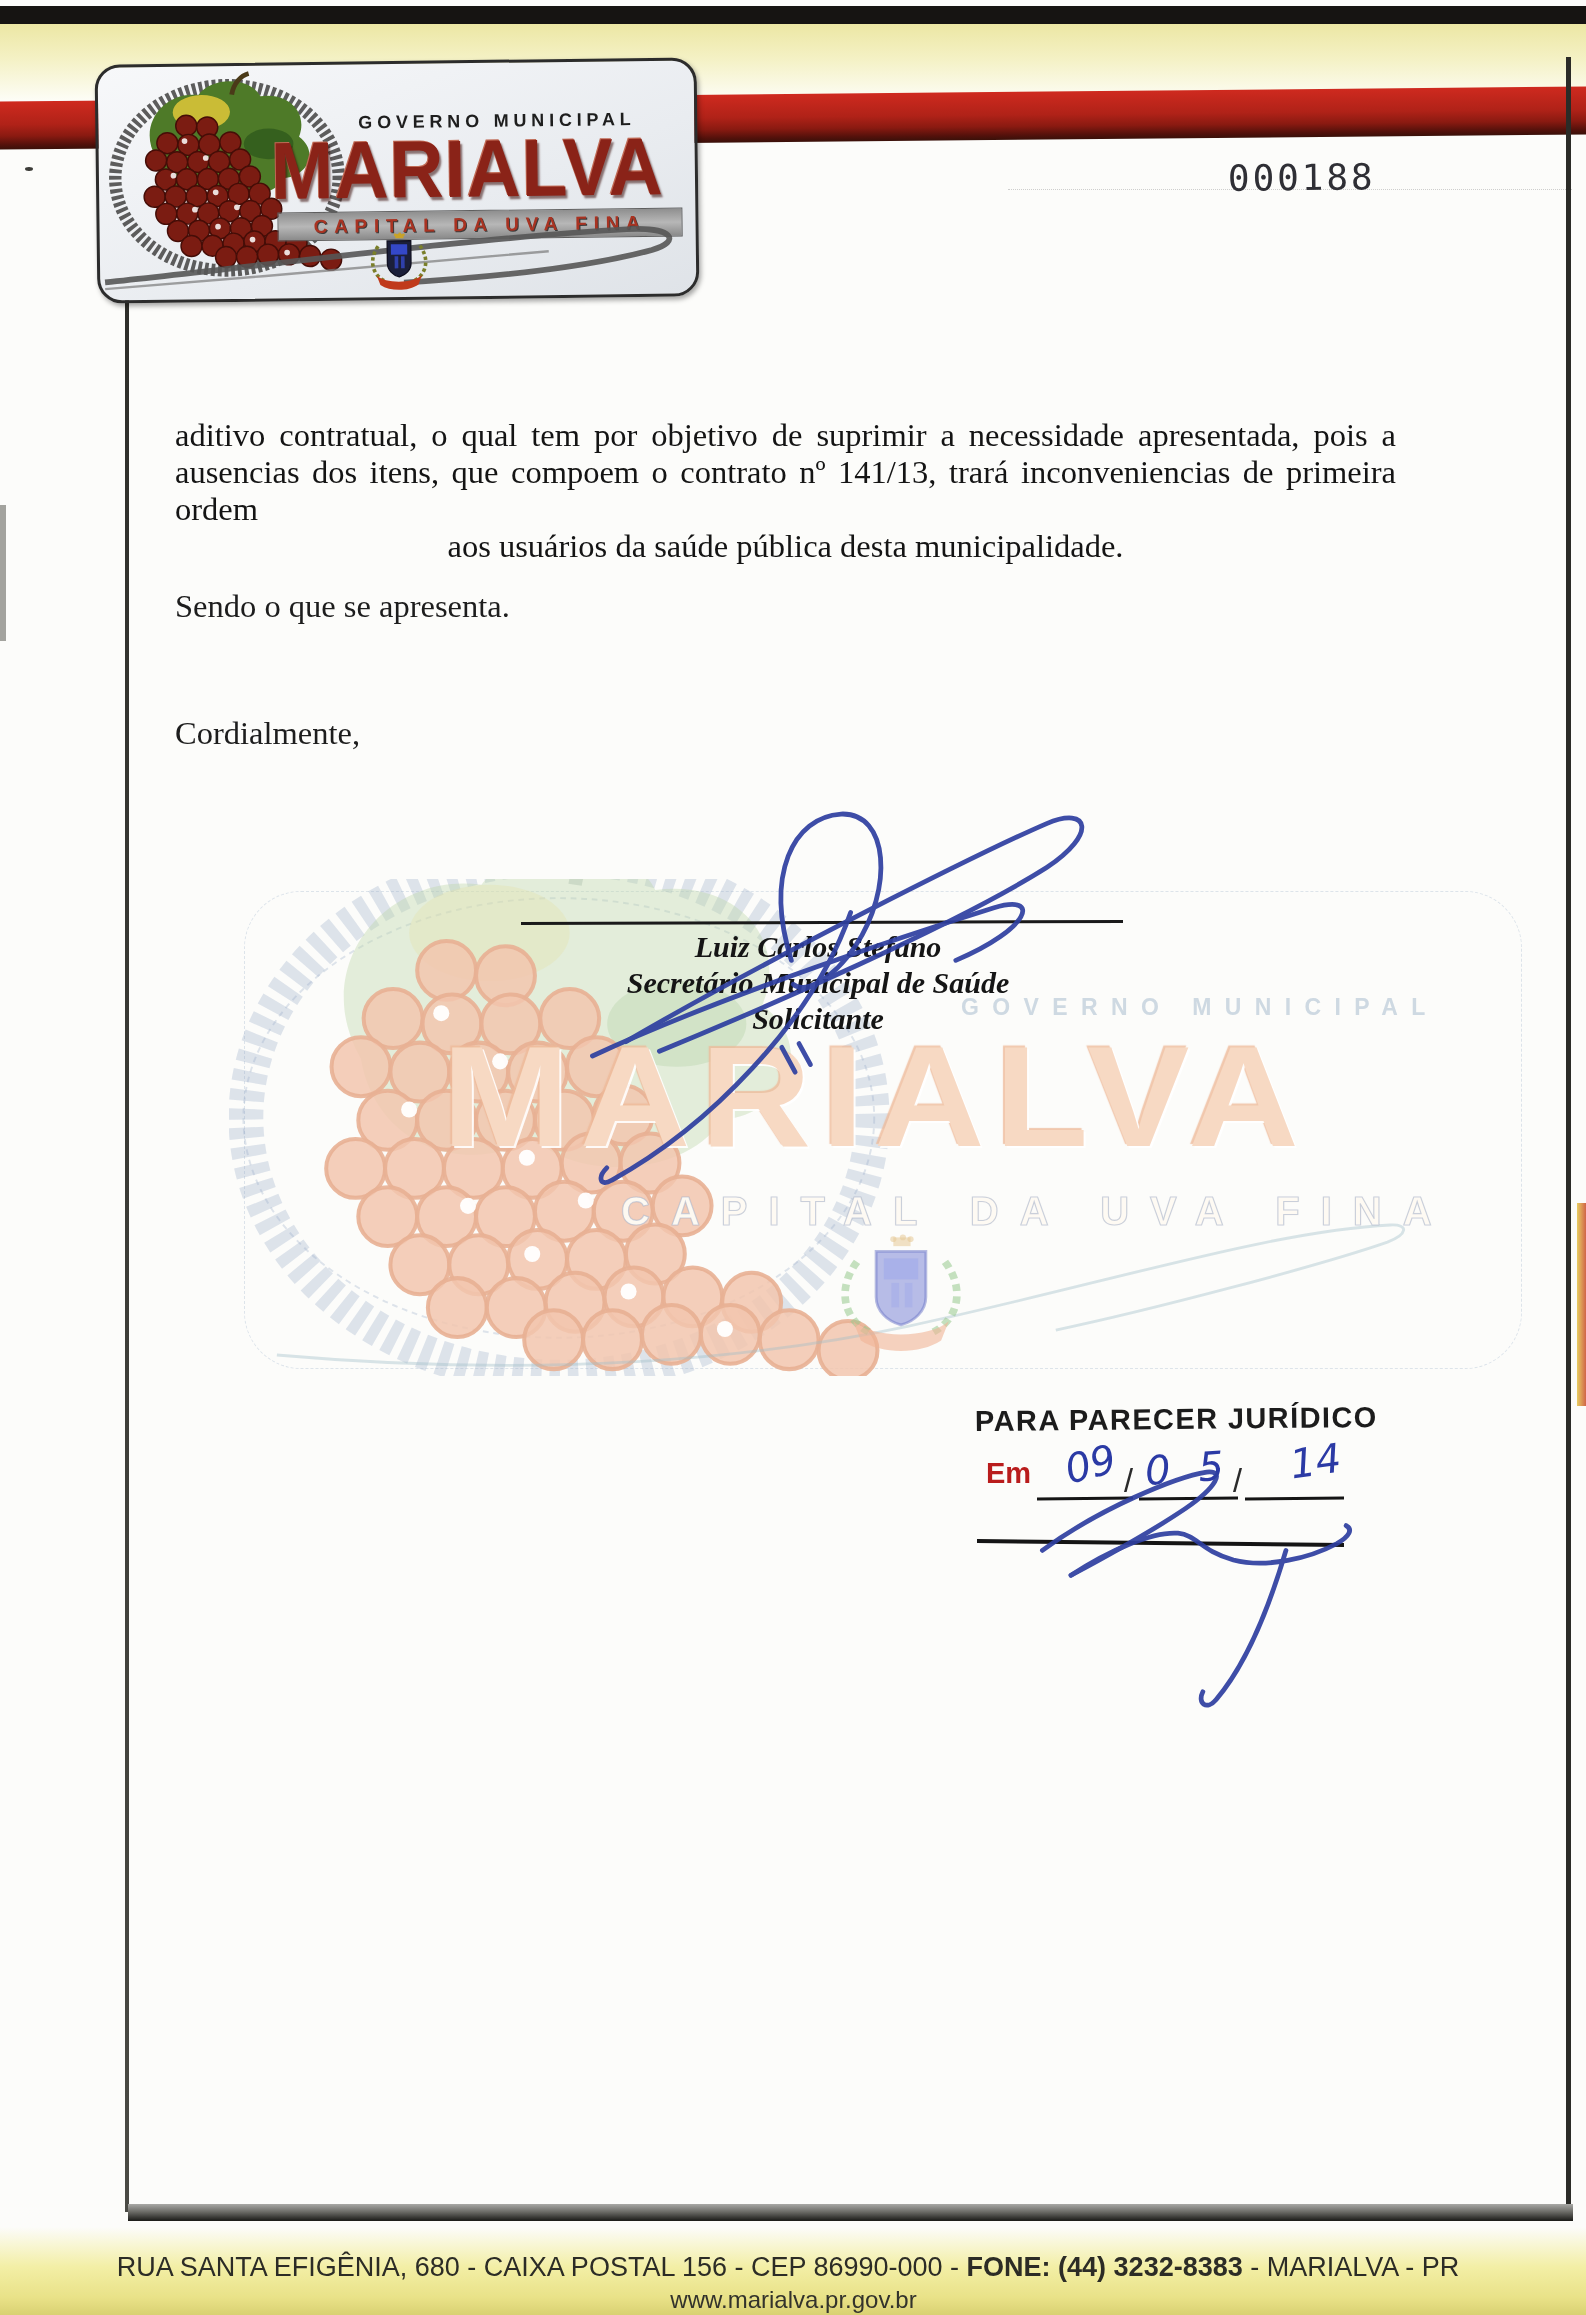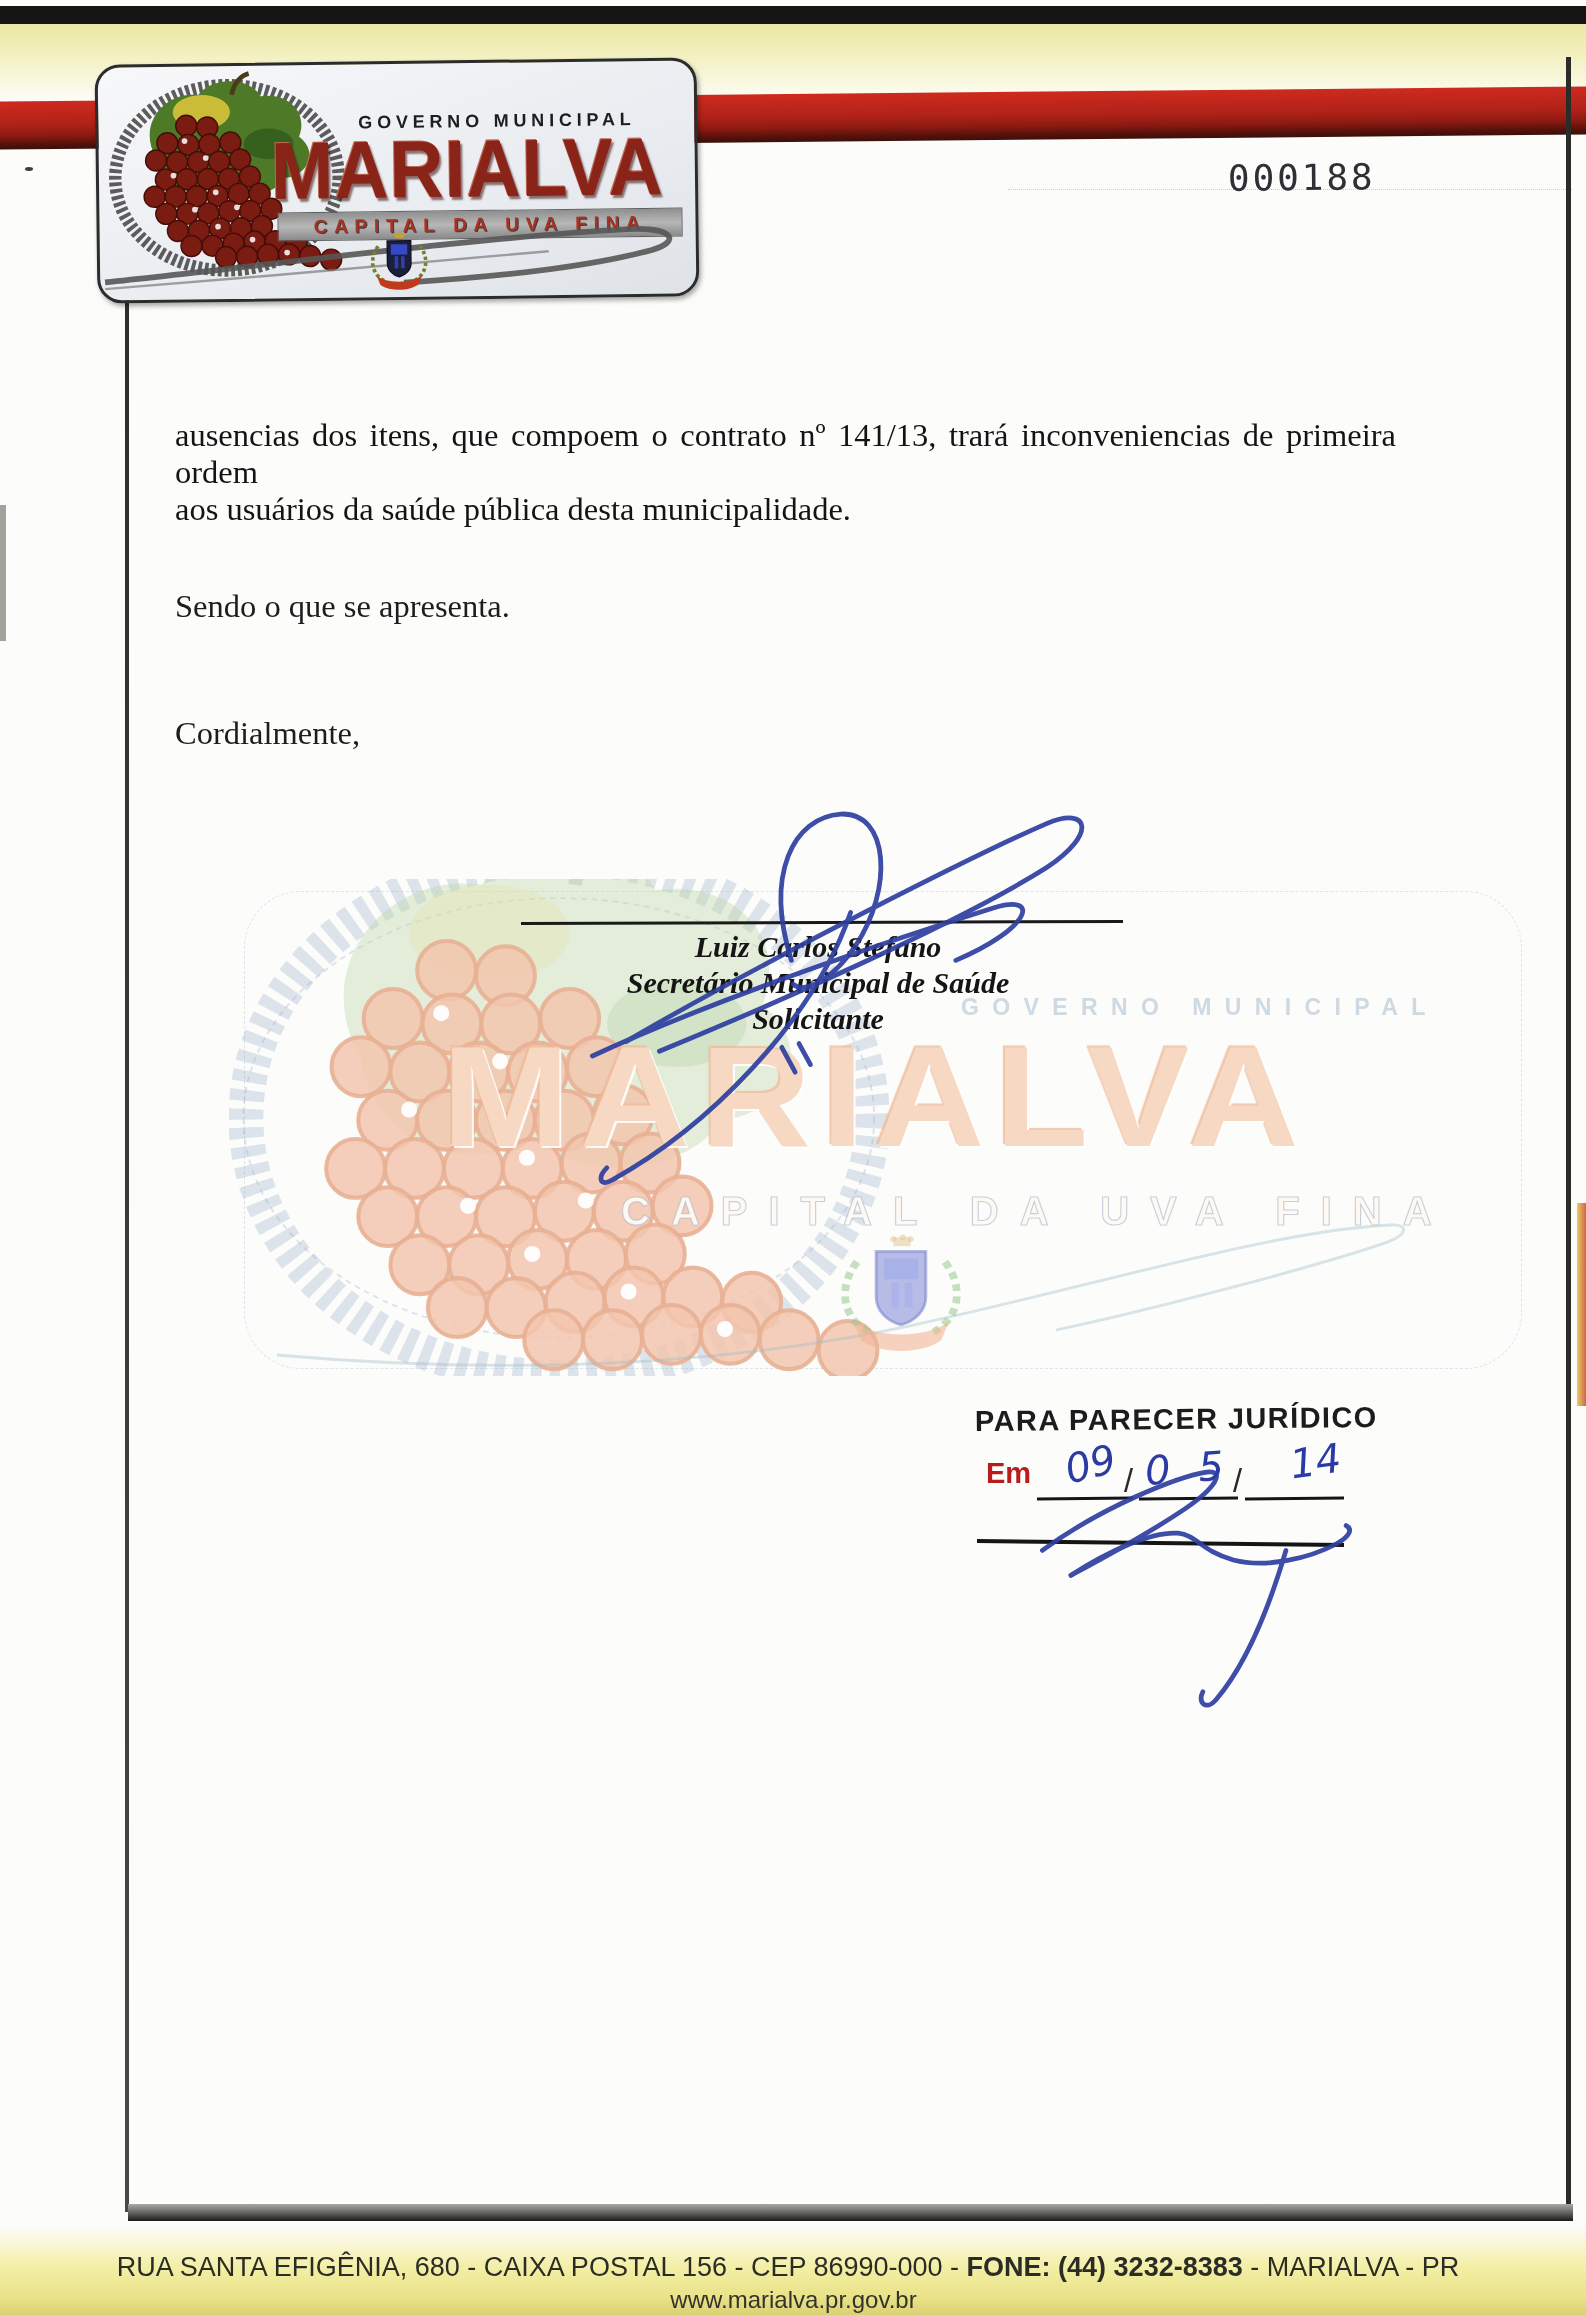--- a/index.html
+++ b/index.html
@@ -43,21 +43,21 @@
     border:1px solid #5e5e5e;display:flex;align-items:center;justify-content:center;}
   .tagline-bar span{font-family:"Liberation Sans",sans-serif;font-size:19px;font-weight:bold;
     letter-spacing:6.7px;color:#a93322;text-shadow:1px 1px 0 #3c3c3c;white-space:nowrap;}
 
   .folio{left:1228px;top:157px;font-family:"DejaVu Sans Mono",monospace;
     font-size:36px;color:#2f2f35;letter-spacing:2.9px;transform:rotate(-0.5deg);}
 
   
   .body-text{left:175px;top:417px;width:1221px;font-size:32.5px;line-height:37px;color:#141414;}
   .jline{text-align:justify;text-align-last:justify;}
-  .lline{text-align:left;}
+  .lline{text-align:center;}
   .closing{left:175px;top:588px;font-size:32.5px;}
   .salutation{left:175px;top:715px;font-size:32.5px;}
 
   
   .sig-line{left:521px;top:921px;width:602px;height:2.9px;background:#1a1a1a;transform:rotate(-0.2deg);}
   .name-block{left:531px;top:929px;width:574px;text-align:center;
     font-weight:bold;font-style:italic;color:#151515;}
   .name-block div{font-size:30px;line-height:36px;}
 
   
@@ -225,20 +225,21 @@
     <ellipse cx="345" cy="250" rx="330" ry="230" fill="none" stroke="rgba(150,170,200,.30)" stroke-width="2" stroke-dasharray="6 5"></ellipse>
     <use href="#grape-art" transform="translate(-30,-78) scale(2.8)"></use>
     <path d="M50,498 C300,520 520,508 710,468 C910,425 1090,368 1215,362 C1235,361 1233,372 1212,380 C1140,405 960,452 865,472" fill="none" stroke="rgba(160,190,200,.40)" stroke-width="3"></path>
     <use href="#crest-art" transform="translate(633,375) scale(2.0,1.83)"></use>
   </svg>
   <div class="abs wm-gov">GOVERNO MUNICIPAL</div>
   <div class="abs wm-city">MARIALVA</div>
   <div class="abs wm-tagline">CAPITAL DA UVA FINA</div>
 
   <div class="abs body-text">
+    <div class="jline">aditivo contratual, o qual tem por objetivo de suprimir a necessidade apresentada, pois a</div>
     <div class="jline">ausencias dos itens, que compoem o contrato nº 141/13, trará inconveniencias de primeira ordem</div>
     <div class="lline">aos usuários da saúde pública desta municipalidade.</div>
   </div>
   <div class="abs closing">Sendo o que se apresenta.</div>
   <div class="abs salutation">Cordialmente,</div>
 
   <div class="abs sig-line"></div>
   <div class="abs name-block">
     <div>Luiz Carlos Stefano</div>
     <div>Secretário Municipal de Saúde</div>

